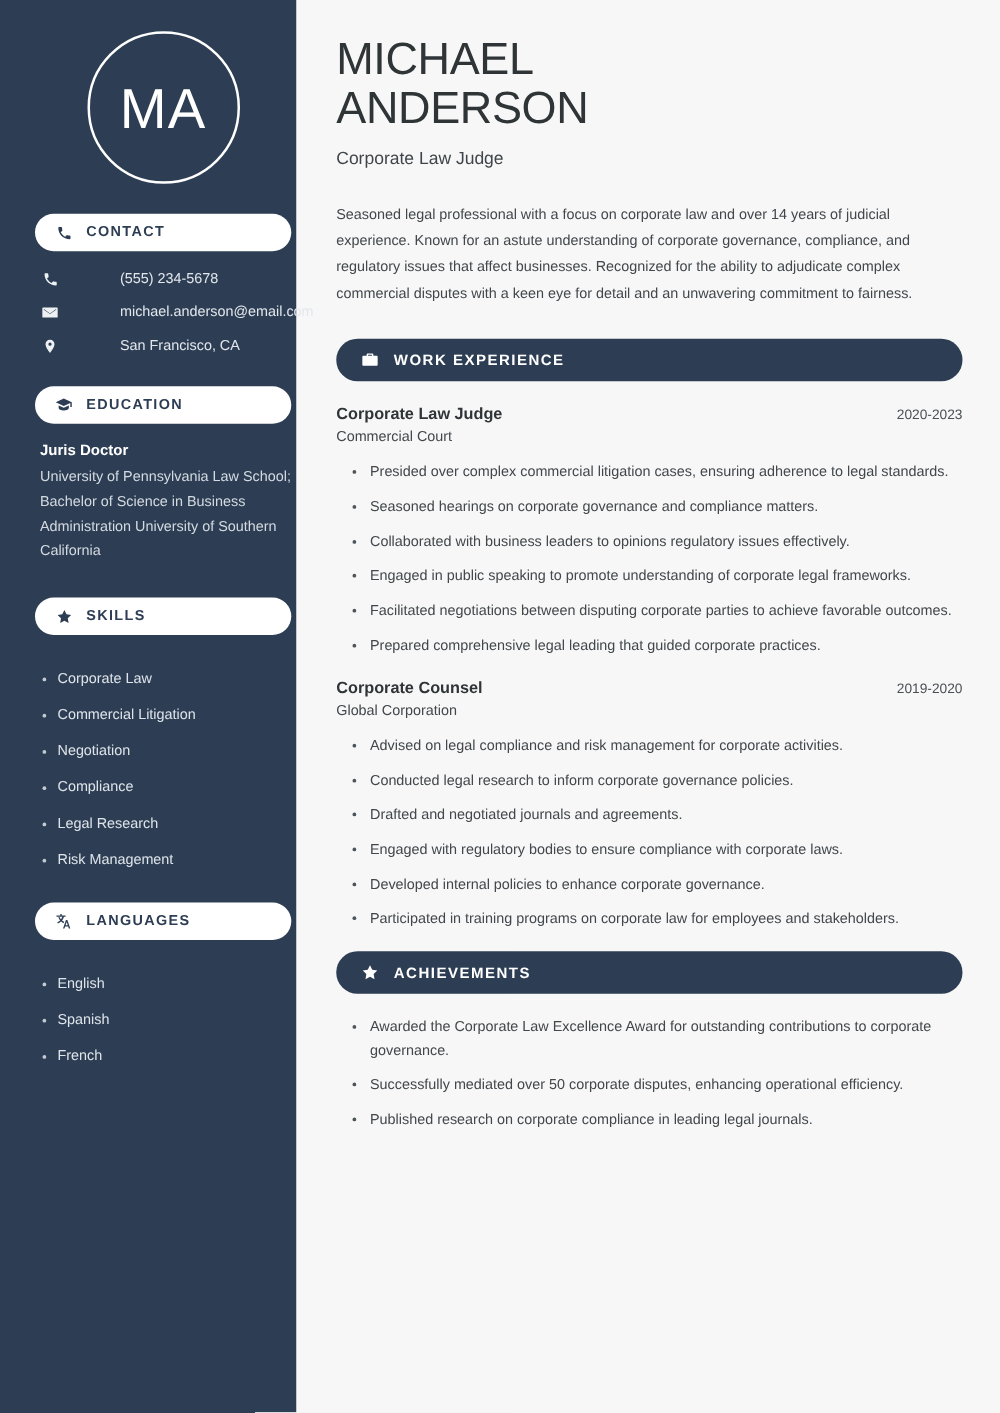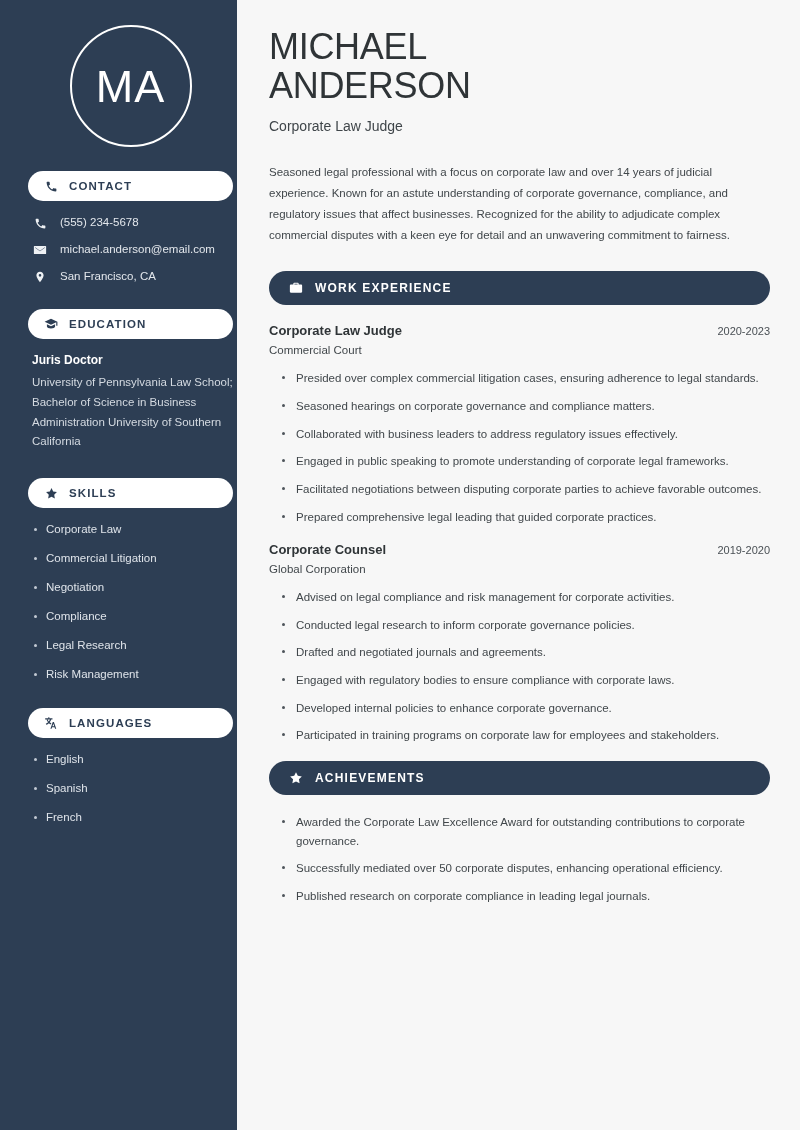--- a/index.html
+++ b/index.html
@@ -60,23 +60,24 @@
   .pill .pill-icon svg { display:block; }
   .pill-label {
     color:#2d3e54;
     font-size:11.5px;
     font-weight:700;
     letter-spacing:1.1px;
   }
 
   .contact-list { margin-bottom:24px; }
   .contact-row {
-    display:flex; align-items:flex-start;
+    display:flex; align-items:center;
     margin-bottom:11px;
     padding-left:4px;
+    gap:36px;
   }
   .contact-row:last-child { margin-bottom:0; }
   .contact-icon {
     width:16px; height:16px;
     display:flex; align-items:center; justify-content:center;
     margin-right:12px;
     flex:0 0 16px;
   }
   .contact-icon svg { display:block; }
   .contact-text {
@@ -91,21 +92,21 @@
     font-size:12px;
     font-weight:700;
     margin-bottom:6px;
   }
   .edu-school {
     color:#d4dae1;
     font-size:11.5px;
     line-height:1.72;
   }
 
-  .side-list { padding-left:4px; margin-bottom:26px; list-style:none; }
+  .side-list { padding-left:4px; margin-bottom:26px; list-style:none;margin-top:28px; }
   .side-list li {
     color:#dfe4ea;
     font-size:11.5px;
     line-height:1.3;
     margin-bottom:14px;
     position:relative;
     padding-left:14px;
   }
   .side-list li:last-child { margin-bottom:0; }
   .side-list li::before {
@@ -332,21 +333,21 @@
 
     <div class="job">
       <div class="job-head">
         <span class="job-role">Corporate Law Judge</span>
         <span class="job-dates">2020-2023</span>
       </div>
       <div class="job-org">Commercial Court</div>
       <ul class="bullets">
         <li>Presided over complex commercial litigation cases, ensuring adherence to legal standards.</li>
         <li>Seasoned hearings on corporate governance and compliance matters.</li>
-        <li>Collaborated with business leaders to address regulatory issues effectively.</li>
+        <li>Collaborated with business leaders to opinions regulatory issues effectively.</li>
         <li>Engaged in public speaking to promote understanding of corporate legal frameworks.</li>
         <li>Facilitated negotiations between disputing corporate parties to achieve favorable outcomes.</li>
         <li>Prepared comprehensive legal leading that guided corporate practices.</li>
       </ul>
     </div>
 
     <div class="job">
       <div class="job-head">
         <span class="job-role">Corporate Counsel</span>
         <span class="job-dates">2019-2020</span>

